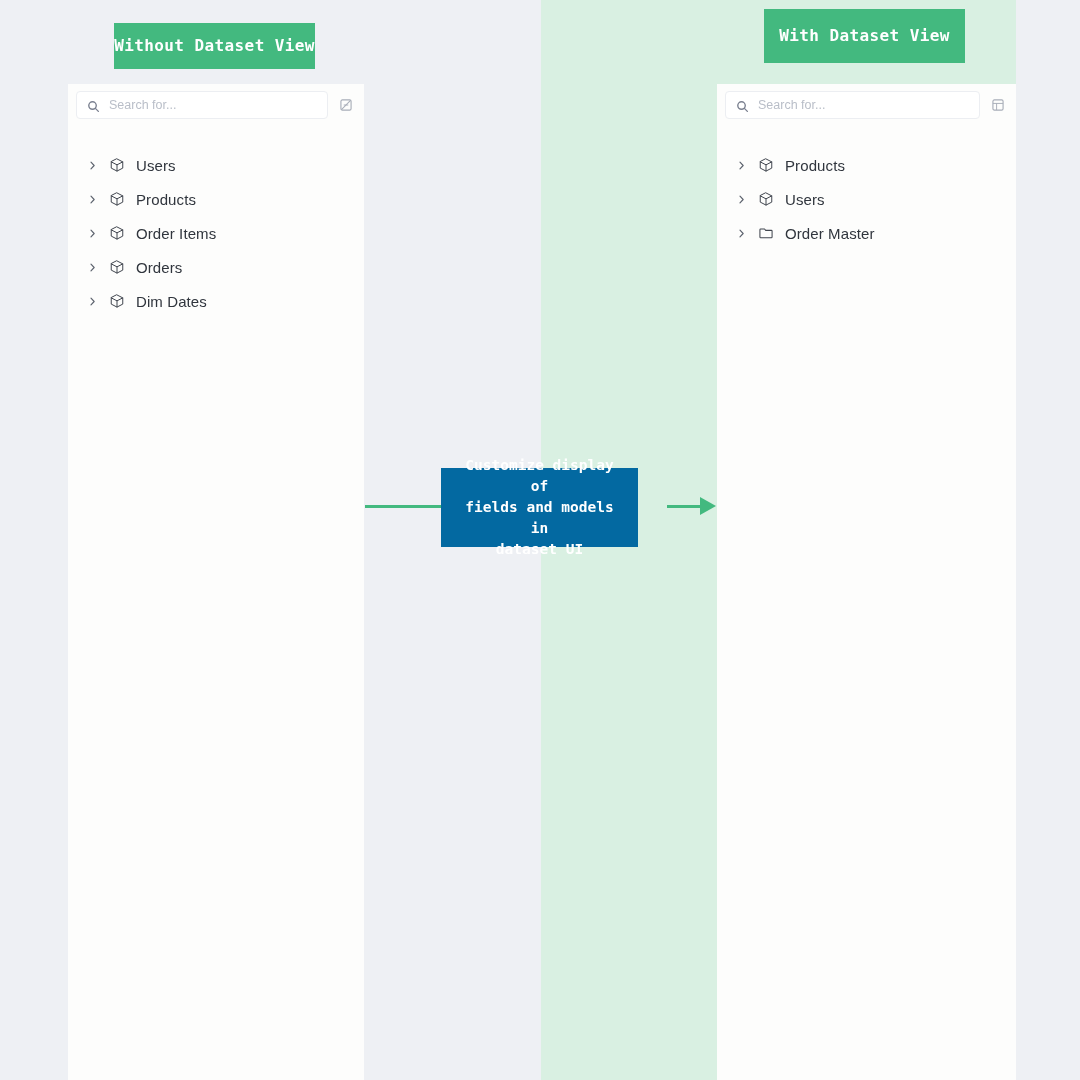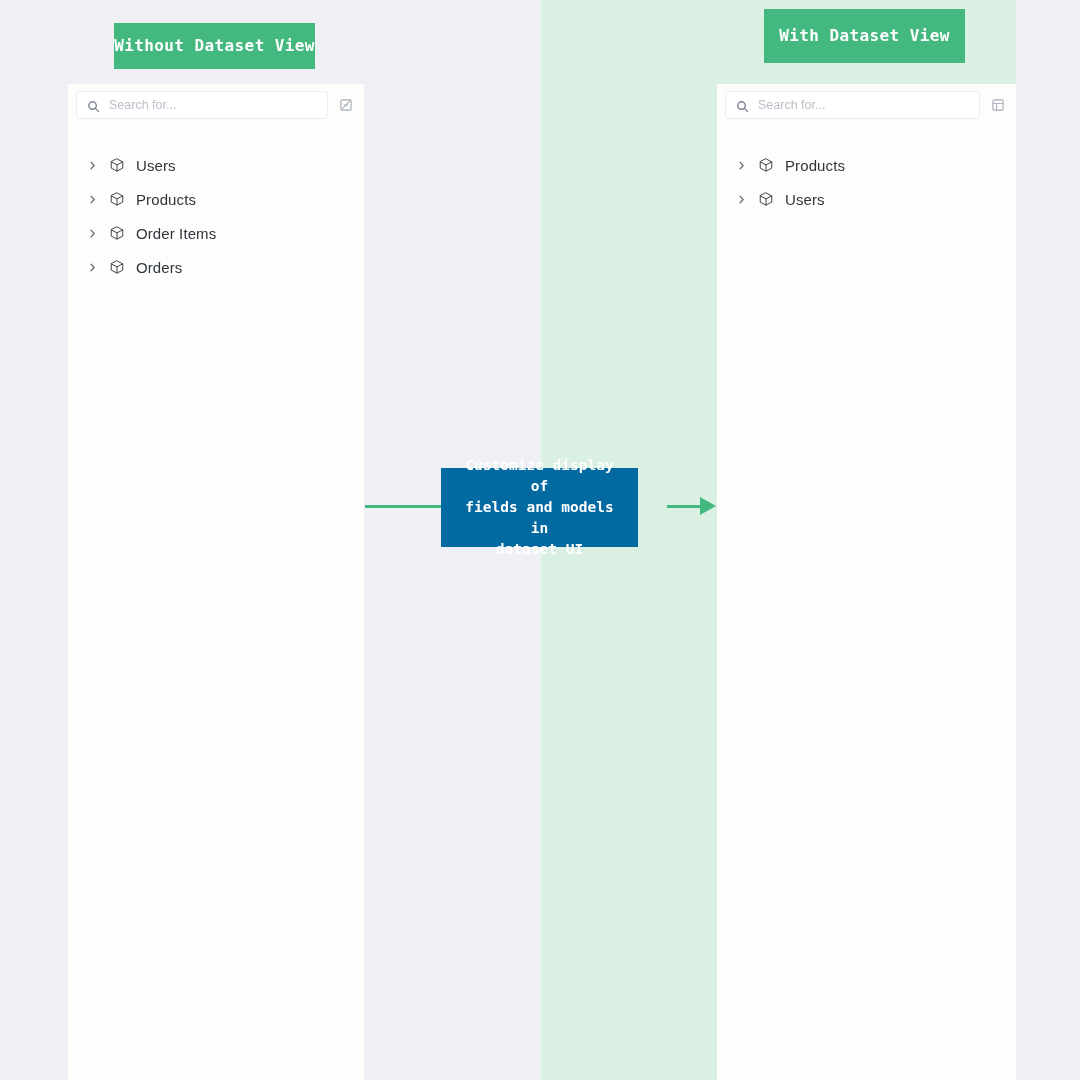--- a/index.html
+++ b/index.html
@@ -319,20 +319,35 @@
         <span class="tree-icon">
           <svg viewBox="0 0 20 20" width="16" height="16" fill="none" stroke="currentColor" stroke-width="1.25" stroke-linejoin="round" stroke-linecap="round">
             <path d="M10 2.4 L17.2 6.1 L17.2 13.9 L10 17.6 L2.8 13.9 L2.8 6.1 Z"></path>
             <path d="M2.8 6.1 L10 9.8 L17.2 6.1"></path>
             <path d="M10 9.8 L10 17.6"></path>
           </svg>
         </span>
         <span class="tree-label">Orders</span>
       </div>
 
+      <div class="tree-row">
+        <span class="tree-chevron">
+          <svg viewBox="0 0 16 16" width="11" height="11" fill="none" stroke="currentColor" stroke-width="1.7" stroke-linecap="round" stroke-linejoin="round">
+            <polyline points="5.8,3.2 10.4,8 5.8,12.8"></polyline>
+          </svg>
+        </span>
+        <span class="tree-icon">
+          <svg viewBox="0 0 20 20" width="16" height="16" fill="none" stroke="currentColor" stroke-width="1.25" stroke-linejoin="round" stroke-linecap="round">
+            <path d="M10 2.4 L17.2 6.1 L17.2 13.9 L10 17.6 L2.8 13.9 L2.8 6.1 Z"></path>
+            <path d="M2.8 6.1 L10 9.8 L17.2 6.1"></path>
+            <path d="M10 9.8 L10 17.6"></path>
+          </svg>
+        </span>
+        <span class="tree-label">Dim Dates</span>
+      </div>
     </div>
   </div>
 
   <div class="panel" id="panel-right">
     <div class="panel-toolbar">
       <div class="search-box">
         <span class="mag">
           <svg viewBox="0 0 16 16" width="13" height="13" fill="none" stroke="currentColor" stroke-width="1.7" stroke-linecap="round">
             <circle cx="6.8" cy="6.8" r="4.6"></circle>
             <line x1="10.3" y1="10.3" x2="14" y2="14"></line>
@@ -375,20 +390,36 @@
         <span class="tree-icon">
           <svg viewBox="0 0 20 20" width="16" height="16" fill="none" stroke="currentColor" stroke-width="1.25" stroke-linejoin="round" stroke-linecap="round">
             <path d="M10 2.4 L17.2 6.1 L17.2 13.9 L10 17.6 L2.8 13.9 L2.8 6.1 Z"></path>
             <path d="M2.8 6.1 L10 9.8 L17.2 6.1"></path>
             <path d="M10 9.8 L10 17.6"></path>
           </svg>
         </span>
         <span class="tree-label">Users</span>
       </div>
 
+      <div class="tree-row">
+        <span class="tree-chevron">
+          <svg viewBox="0 0 16 16" width="11" height="11" fill="none" stroke="currentColor" stroke-width="1.7" stroke-linecap="round" stroke-linejoin="round">
+            <polyline points="5.8,3.2 10.4,8 5.8,12.8"></polyline>
+          </svg>
+        </span>
+        <span class="tree-icon">
+          <svg viewBox="0 0 20 20" width="16" height="16" fill="none" stroke="currentColor" stroke-width="1.3" stroke-linejoin="round" stroke-linecap="round">
+            <path d="M2.4 6.0 L2.4 15.0 C2.4 15.5 2.8 15.9 3.3 15.9
+                     L16.7 15.9 C17.2 15.9 17.6 15.5 17.6 15.0
+                     L17.6 7.6 C17.6 7.1 17.2 6.7 16.7 6.7
+                     L9.6 6.7 L8.2 5.0 L3.3 5.0 C2.8 5.0 2.4 5.4 2.4 6.0 Z"></path>
+          </svg>
+        </span>
+        <span class="tree-label">Order Master</span>
+      </div>
     </div>
   </div>
 
   <div id="arrow-line-left"></div>
   <div id="arrow-line-right"></div>
   <div id="arrow-head"></div>
   <div id="callout">Customize display of
 fields and models in
 dataset UI</div>
 

